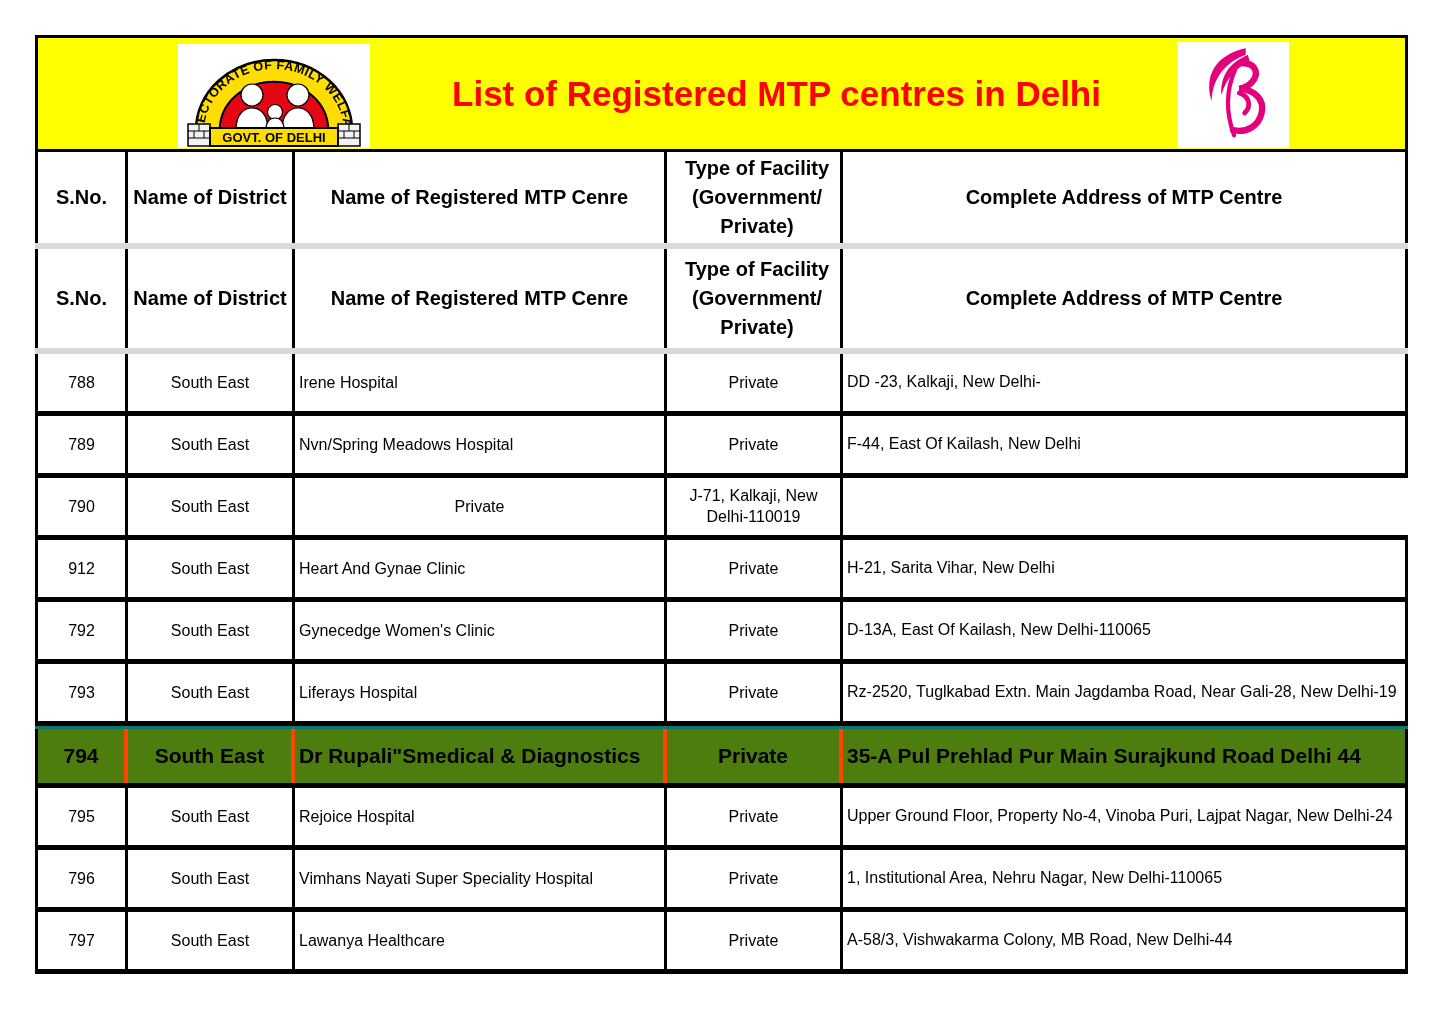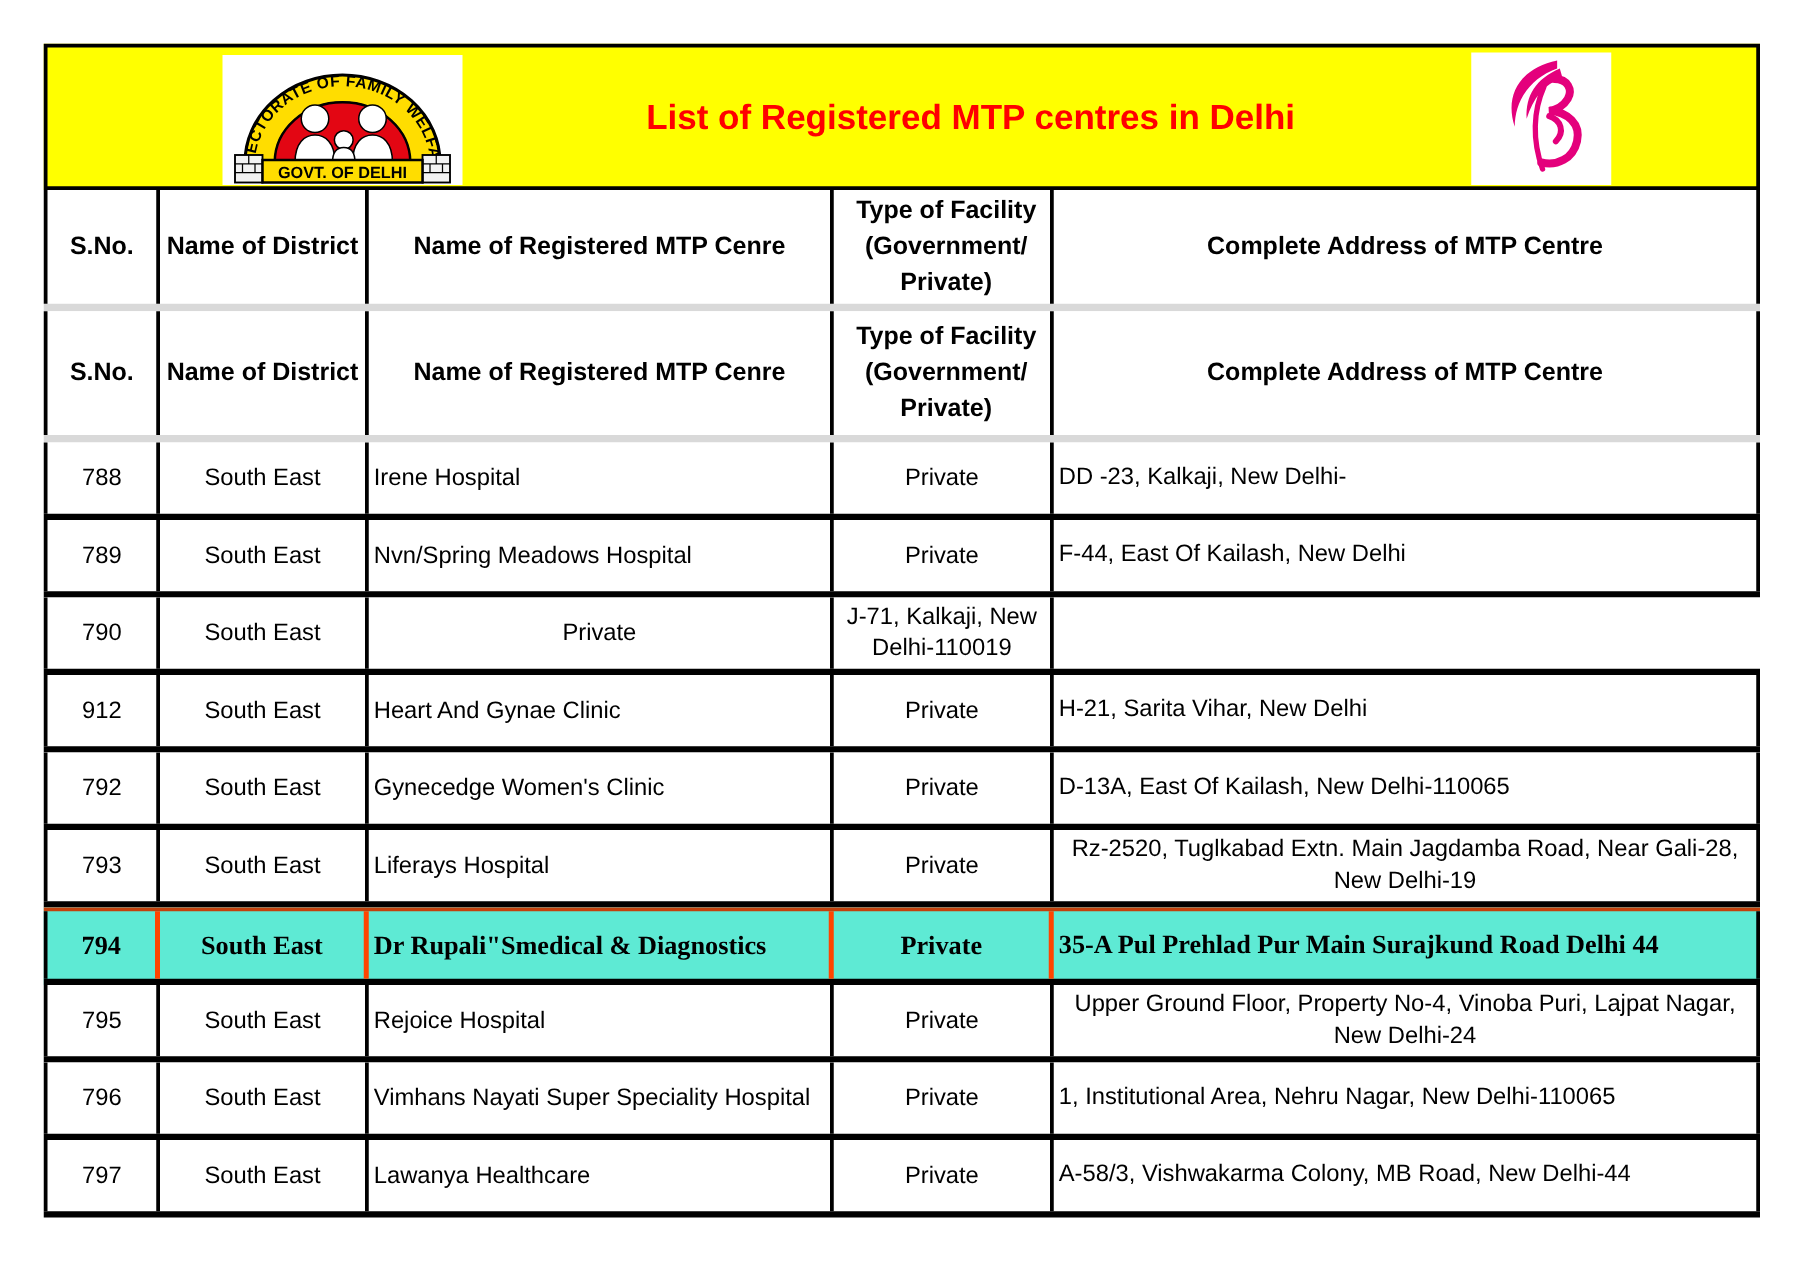--- a/index.html
+++ b/index.html
@@ -31,21 +31,21 @@
   }
   .logo-right {
     position:absolute; right:116px; top:4px;
     width:112px; height:106px;
     background:#fff;
   }
   .band-title {
     position:absolute;
     left:calc(50% + 55px); top:50%;
     transform:translate(-50%,-50%);
-    font-size:28px; font-weight:bold; color:#FF0000;
+    font-size:35px; font-weight:bold; color:#FF0000;
     white-space:nowrap;
   }
 
   
   .mtp-table { width:1373px; }
   .trow {
     box-sizing:border-box;
     display:grid;
     grid-template-columns:93px 167px 372px 176px 565px;
     background:#fff;
@@ -62,33 +62,33 @@
   .thead { min-height:94px; border-bottom:6px solid #D9D9D9; }
   .thead.second { min-height:105px; }
   .thead > div {
     justify-content:center; text-align:center;
     font-weight:bold; font-size:20px; line-height:1.45;
     padding:2px 4px;
   }
   .thead > div.c3 { white-space:pre-line;padding-left:11px; }
 
   .tdata { min-height:62px; }
-  .tdata > div { font-size:19px; padding:3px 4px; }
+  .tdata > div { font-size:16px; padding:3px 4px; }
   .c-sno, .c-district, .c-type { justify-content:center; text-align:center; }
   .c-name { justify-content:flex-start; text-align:left; padding-left:4px; }
   .c-address {
     justify-content:flex-start; text-align:center;
     font-size:20px; line-height:1.3; padding-left:5px;
   }
 
   
   .trow.highlight {
-    background:#5eead4;
-    border-top:3px solid #c2410c;
-    font-family:Liberation Serif, serif;
+    background:#4d7c0f;
+    border-top:3px solid #0f766e;
+    font-family:Liberation Sans, sans-serif;
   }
   .trow.highlight > div {
     border-right:4px solid #FF4500;
     font-weight:bold; font-size:21px;
   }
   .trow.highlight > div.c-address { font-size:21px; }
   .trow.highlight > div:first-child { border-left:3px solid #000; }
   .trow.highlight > div:last-child { border-right:3px solid #000; }
 </style>
 <title>List of Registered MTP centres in Delhi</title></head>

